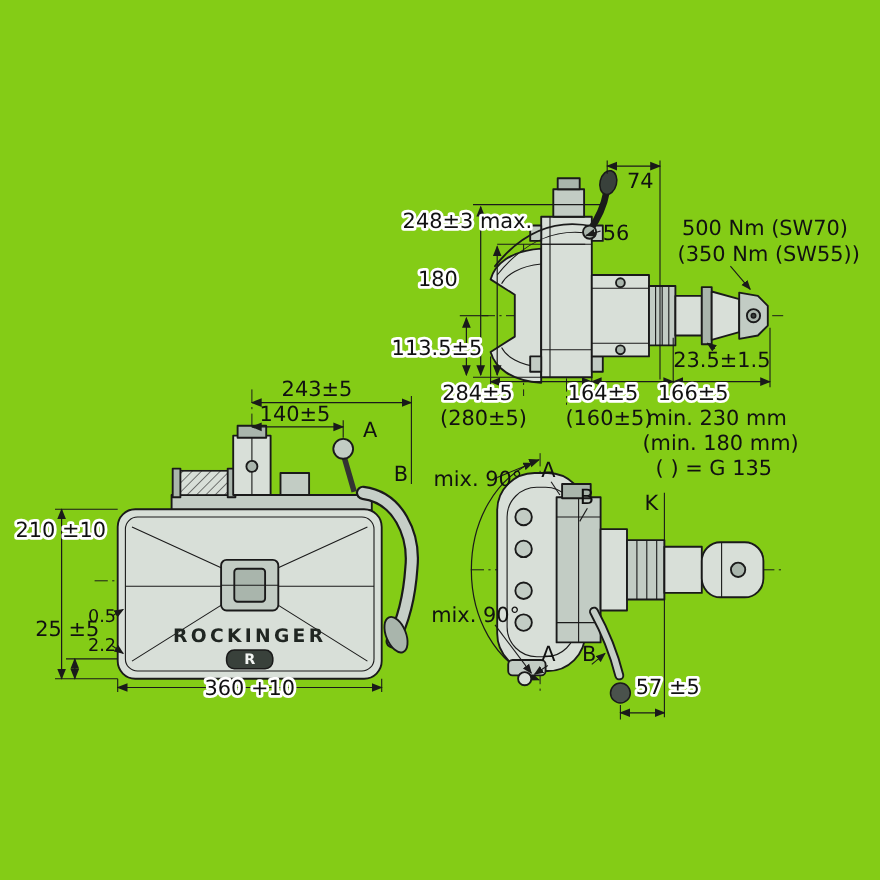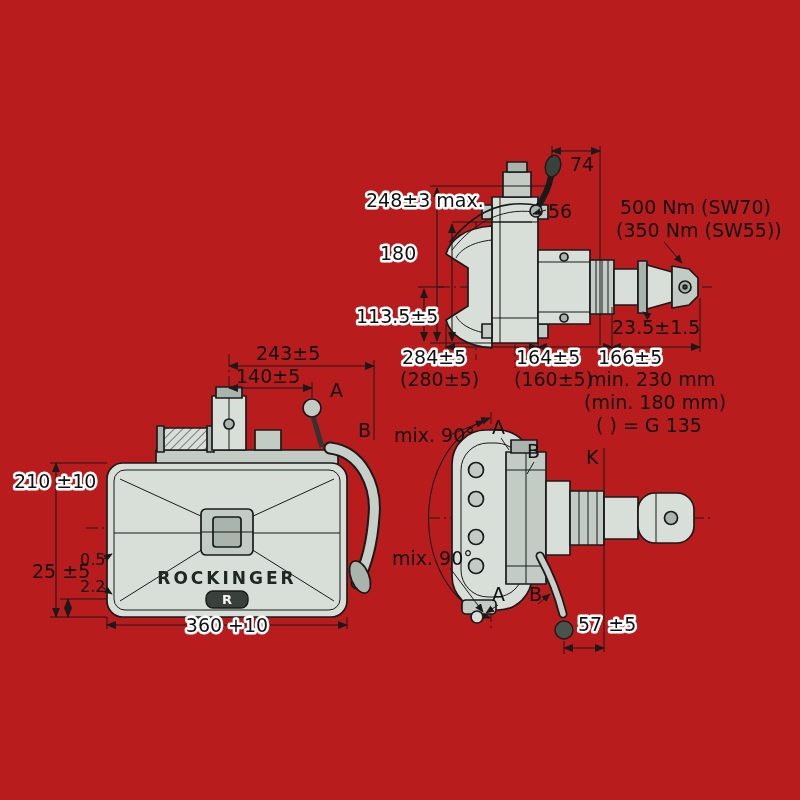--- a/index.html
+++ b/index.html
@@ -1,16 +1,16 @@
 <!DOCTYPE html>
 <html><head>
 <meta charset="utf-8">
 <style>
   html,body{margin:0;padding:0;background:#ffffff}
-  .canvas{width:800px;height:800px;position:relative;background:#b91c1c;overflow:hidden}
+  .canvas{width:800px;height:800px;position:relative;background:#84cc16;overflow:hidden}
   svg{display:block}
   .ln{fill:none;stroke:#1a1a1a;stroke-width:1.7;stroke-linecap:round;stroke-linejoin:round}
   .thin{fill:none;stroke:#1a1a1a;stroke-width:1}
   .dim{fill:none;stroke:#1a1a1a;stroke-width:1.1}
   .cl{fill:none;stroke:#1a1a1a;stroke-width:.9;stroke-dasharray:12 4 2 4}
   .f1{fill:#d8dfd8;stroke:#1a1a1a;stroke-width:1.7;stroke-linejoin:round}
   .f2{fill:#c2ccc4;stroke:#1a1a1a;stroke-width:1.7;stroke-linejoin:round}
   .f3{fill:#a9b5ac;stroke:#1a1a1a;stroke-width:1.7;stroke-linejoin:round}
   .fd{fill:#39413b;stroke:#1a1a1a;stroke-width:1.4}
   .txt{font-family:"DejaVu Sans",sans-serif;font-size:19px;fill:#111}

